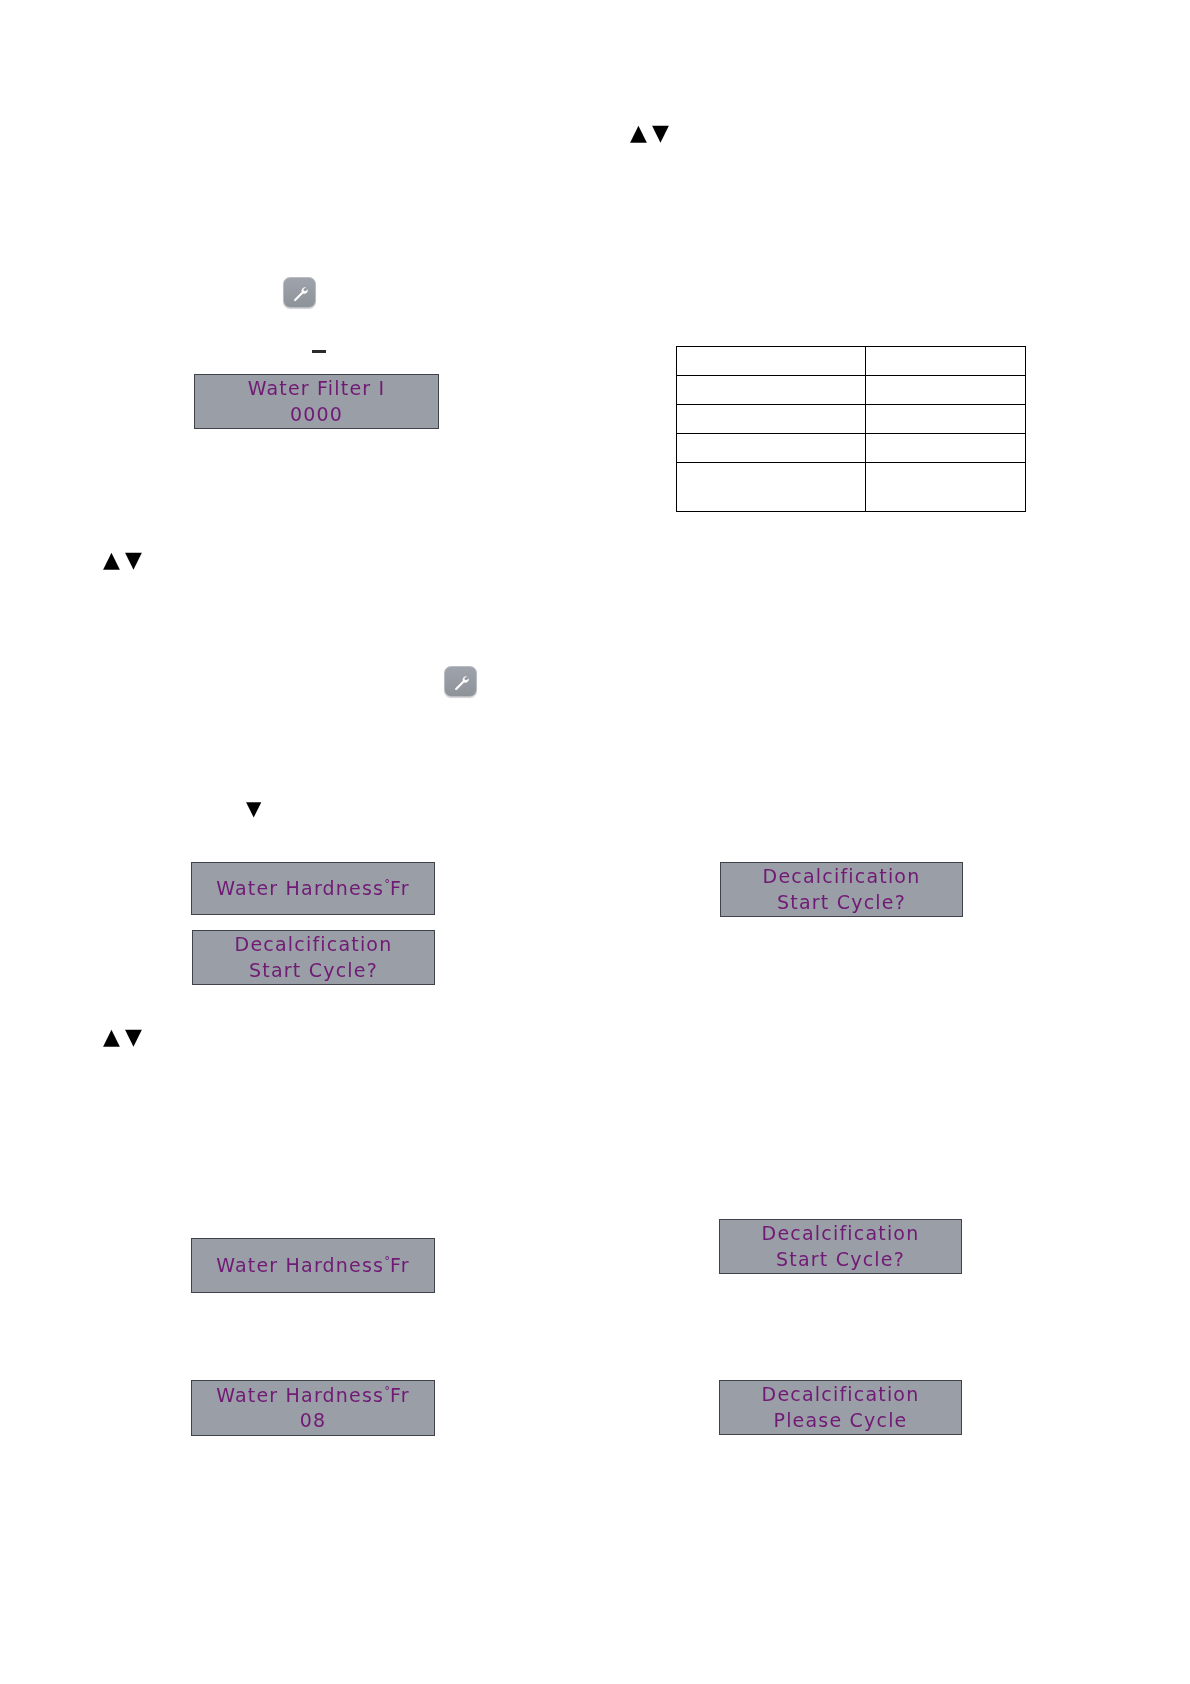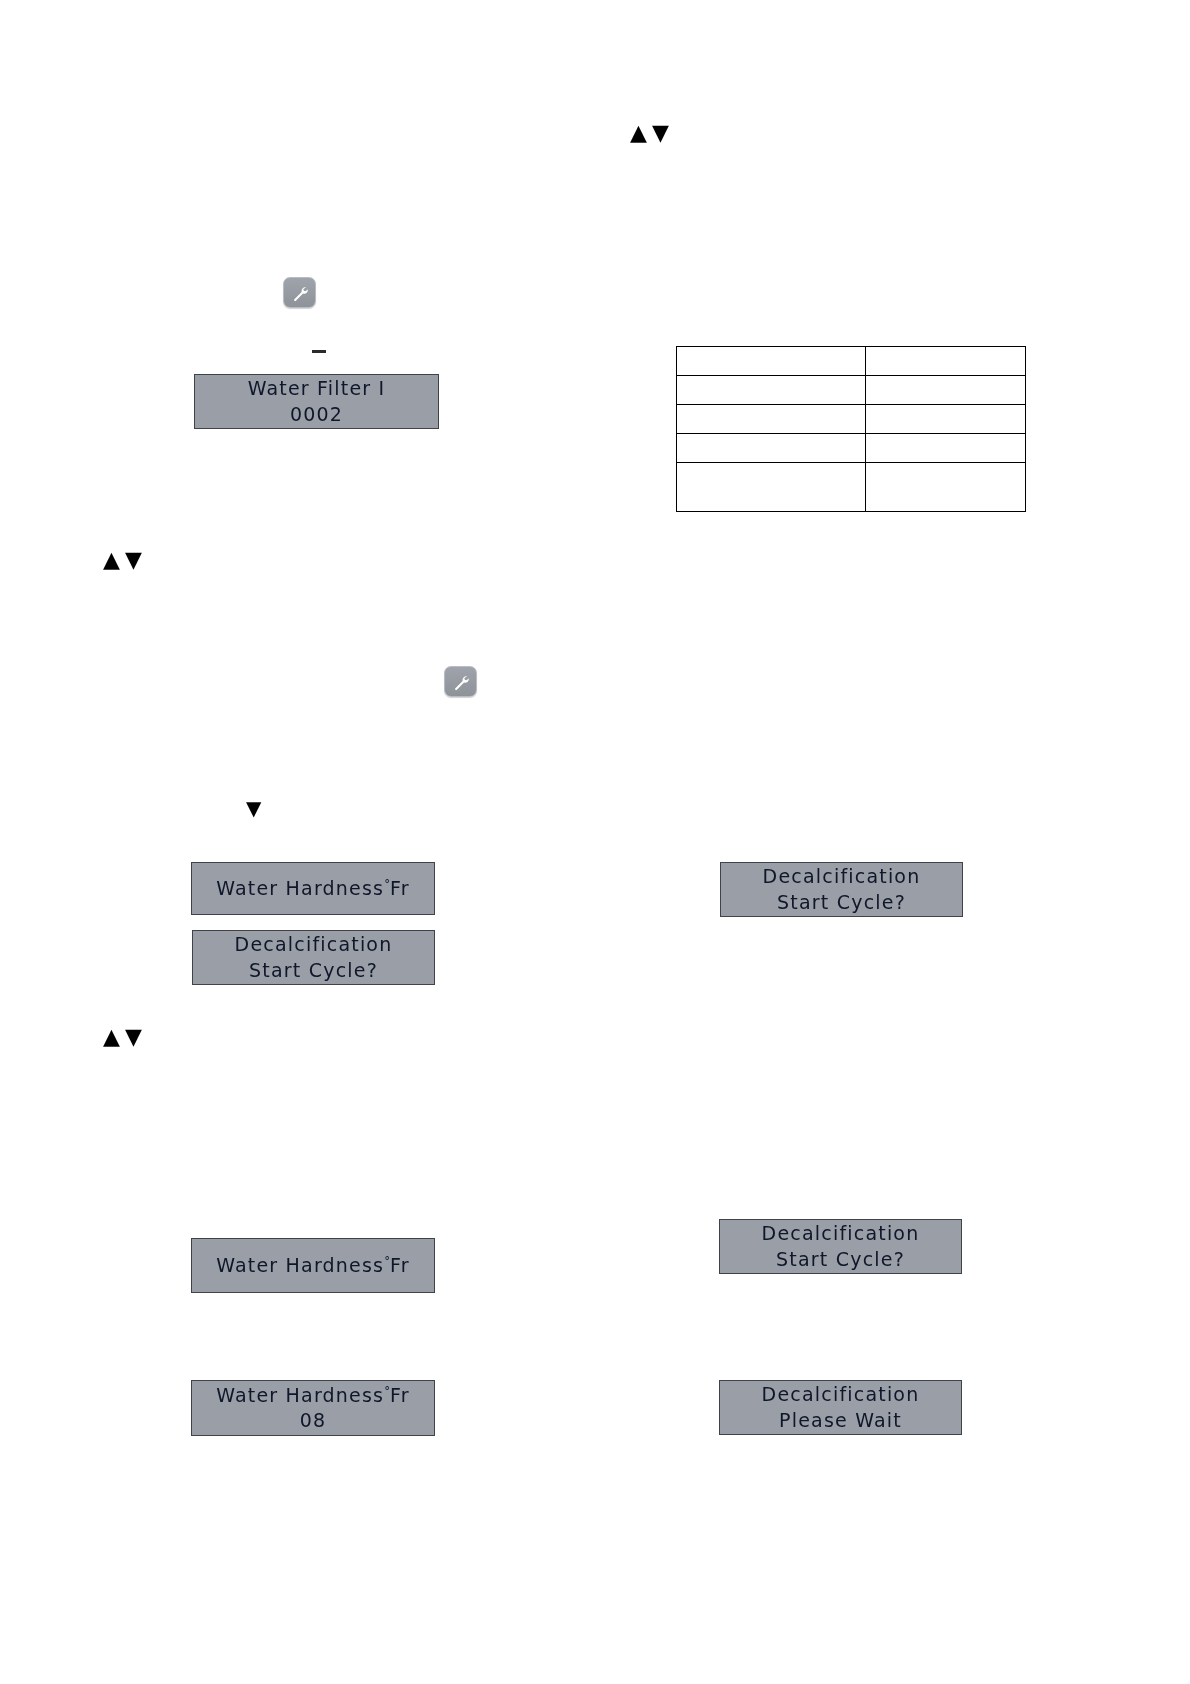--- a/index.html
+++ b/index.html
@@ -13,21 +13,21 @@
   
   .lcd{
     position:absolute;
     background:#9a9ea6;
     border:1px solid #3f4248;
     box-sizing:border-box;
     display:flex;
     flex-direction:column;
     align-items:center;
     justify-content:center;
-    color:#0f172a;
+    color:#701a75;
     letter-spacing:1.2px;
     line-height:1.32;
     text-align:center;
     font-weight:400;
   }
   .lcd .line{display:block;white-space:pre;}
   .lcd .deg{font-size:0.62em;vertical-align:super;letter-spacing:0;}
 
   
   .arrows{
@@ -95,21 +95,21 @@
   </div>
 
   <div class="keyicon" style="left:283px;top:277px;">
     <svg width="18" height="18" viewBox="0 0 24 24" aria-hidden="true">
       <path d="M20.1 4.6a4.9 4.9 0 0 0-5.9 6.2L4.5 20.4a1.4 1.4 0 0 0 2 2l9.6-9.6a4.9 4.9 0 0 0 6.2-5.9l-2.8 2.8-2.4-.6-.6-2.4z" fill="#ffffff"></path>
     </svg>
   </div>
 
   <div class="lcd" style="left:194px;top:374px;width:245px;height:55px;font-size:19px;">
     <span class="line">Water Filter I</span>
-    <span class="line">0002</span>
+    <span class="line">0000</span>
   </div>
 
   <div class="remnant" style="left:312px;top:349px;width:18px;height:5px;"></div>
   <div style="position:absolute;left:312px;top:350px;width:14px;height:3px;background:#2b2b2b;"></div>
 
   <table class="spec-table" style="left:676px;top:346px;width:322px;">
     <tbody>
       <tr>
         <td class="col-a"></td>
         <td class="col-b"></td>
@@ -178,16 +178,16 @@
     <span class="line">Start Cycle?</span>
   </div>
 
   <div class="lcd" style="left:191px;top:1380px;width:244px;height:56px;font-size:19px;">
     <span class="line"><span>Water Hardness</span><span class="deg">°</span><span>Fr</span></span>
     <span class="line">08</span>
   </div>
 
   <div class="lcd" style="left:719px;top:1380px;width:243px;height:55px;font-size:19px;">
     <span class="line">Decalcification</span>
-    <span class="line">Please Wait</span>
+    <span class="line">Please Cycle</span>
   </div>
 
 </div>
 
 </body></html>

